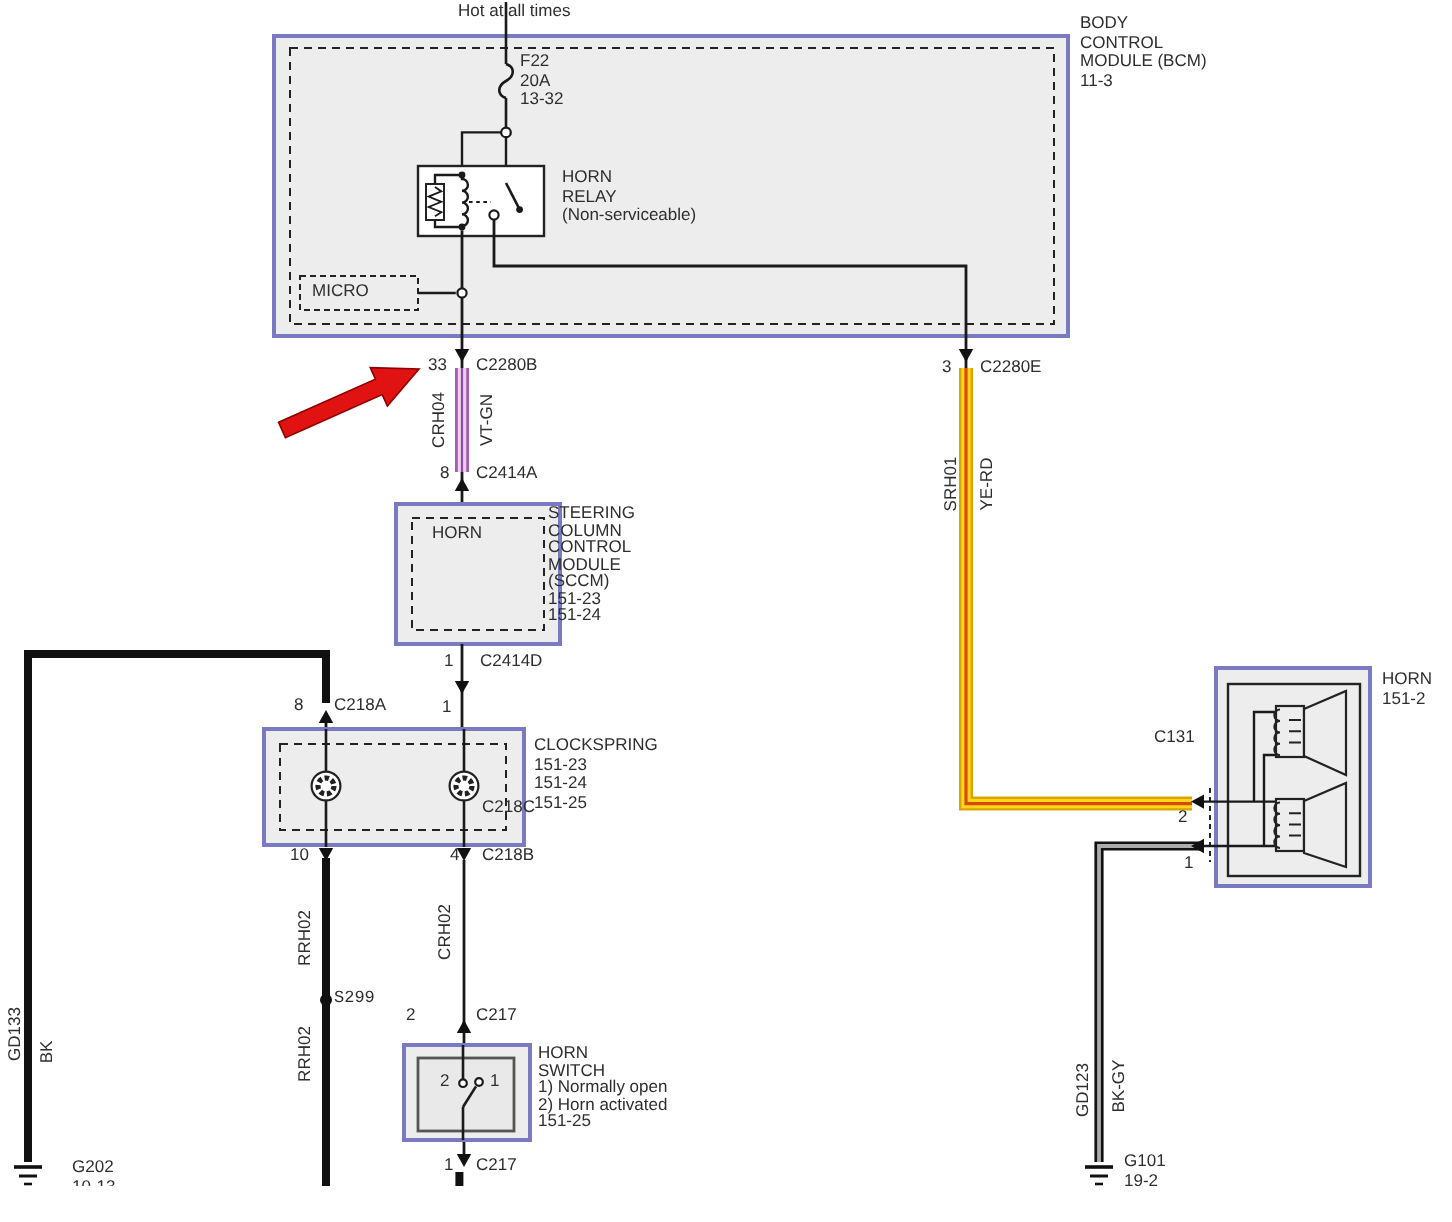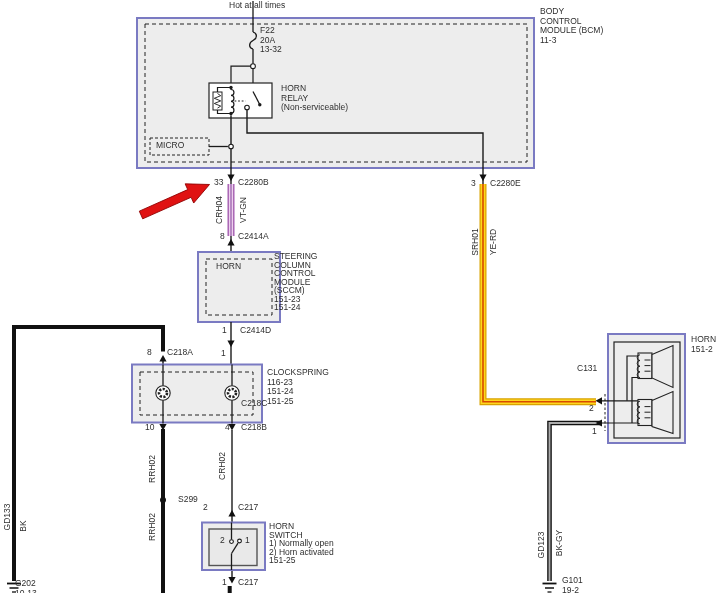--- a/index.html
+++ b/index.html
@@ -213,47 +213,47 @@
 151-24</div>
 
 <div class="lbl" style="left:222px;top:326px;">1</div>
 <div class="lbl" style="left:240px;top:326px;">C2414D</div>
 
 <div class="lbl" style="left:147px;top:348px;">8</div>
 <div class="lbl" style="left:167px;top:348px;">C218A</div>
 <div class="lbl" style="left:221px;top:349px;">1</div>
 <div class="lbl" style="left:241px;top:355px;margin-top:44px;">C218C</div>
 <div class="lbl" style="left:267px;top:368px;">CLOCKSPRING
-116-23
+151-23
 151-24
 151-25</div>
 <div class="lbl" style="left:145px;top:423px;">10</div>
 <div class="lbl" style="left:225px;top:423px;">4</div>
 <div class="lbl" style="left:241px;top:423px;">C218B</div>
 
 <div class="vlabel" style="left:122px;top:464px;">RRH02</div>
-<div class="lbl" style="left:178px;top:495px;">S299</div>
+<div class="lbl" style="left:167px;top:495px;font-family:Liberation Mono, monospace;">S299</div>
 <div class="vlabel" style="left:122px;top:522px;">RRH02</div>
 <div class="vlabel" style="left:192px;top:461px;">CRH02</div>
 
 <div class="lbl" style="left:203px;top:503px;">2</div>
 <div class="lbl" style="left:238px;top:503px;">C217</div>
 <div class="lbl tight" style="left:269px;top:522px;">HORN
 SWITCH
 1) Normally open
 2) Horn activated
 151-25</div>
 <div class="lbl" style="left:220px;top:536px;">2</div>
 <div class="lbl" style="left:245px;top:536px;">1</div>
 <div class="lbl" style="left:222px;top:578px;">1</div>
 <div class="lbl" style="left:238px;top:578px;">C217</div>
 
 <div class="vlabel" style="left:-23px;top:512px;">GD133</div>
 <div class="vlabel" style="left:-7px;top:521px;">BK</div>
-<div class="lbl" style="left:15px;top:579px;">G202
+<div class="lbl" style="left:36px;top:579px;">G202
 10-13</div>
 
 <div class="lbl" style="left:471px;top:179px;">3</div>
 <div class="lbl" style="left:490px;top:179px;">C2280E</div>
 <div class="vlabel" style="left:445px;top:237px;">SRH01</div>
 <div class="vlabel" style="left:463px;top:237px;">YE-RD</div>
 
 <div class="lbl" style="left:577px;top:364px;">C131</div>
 <div class="lbl" style="left:589px;top:404px;">2</div>
 <div class="lbl" style="left:592px;top:427px;">1</div>

